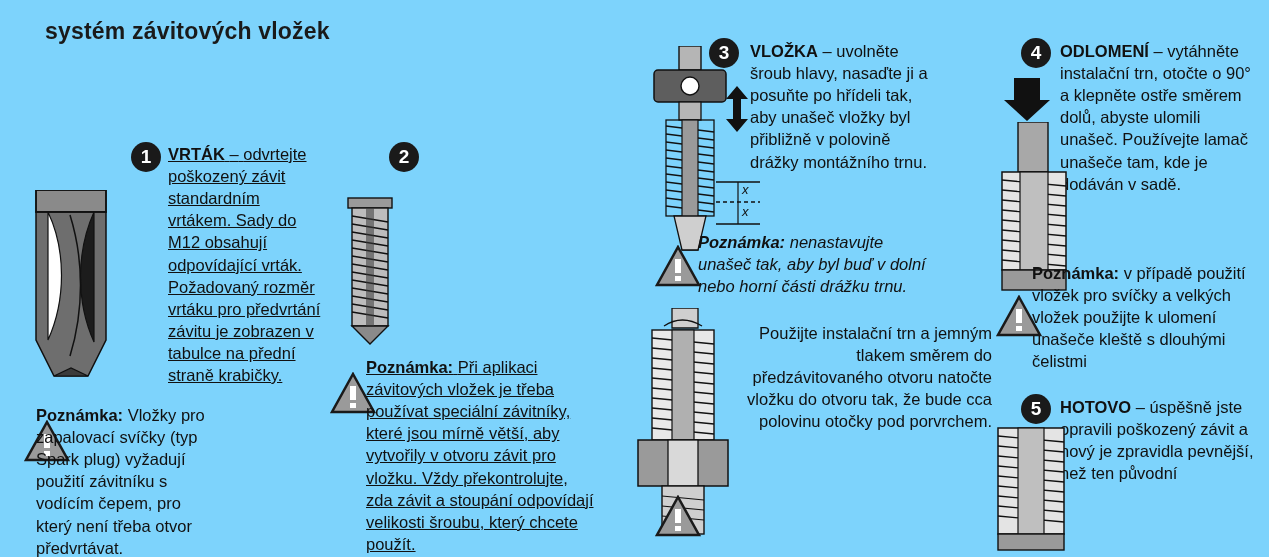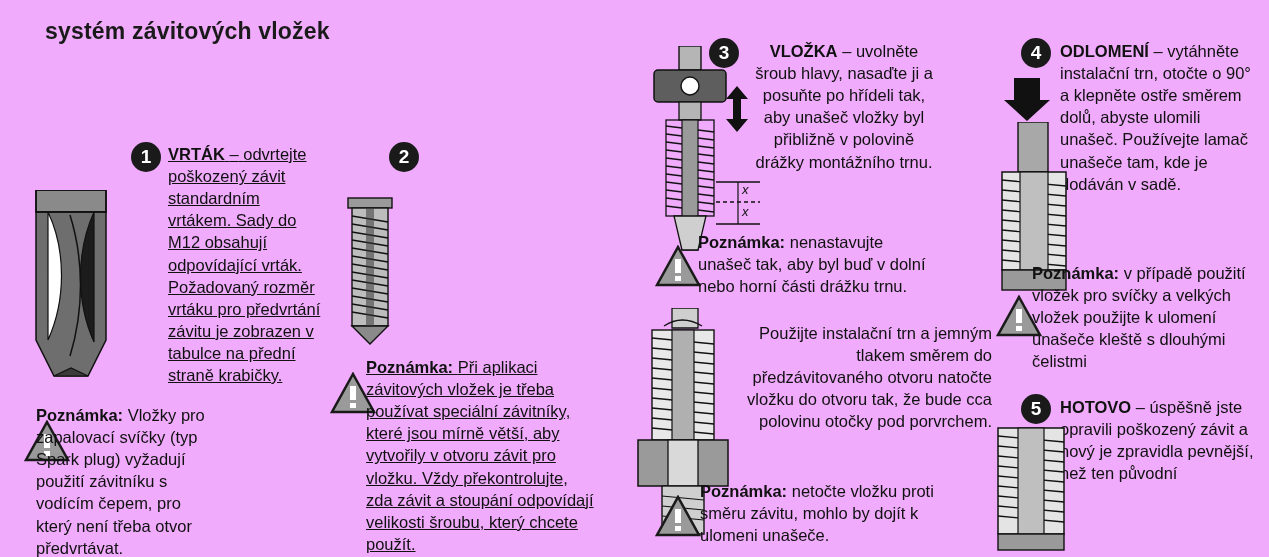--- a/index.html
+++ b/index.html
@@ -7,21 +7,21 @@
     padding: 0;
     background: #ffffff;
   }
   body {
     font-family: "Liberation Sans", sans-serif;
   }
   #page {
     position: relative;
     width: 1269px;
     height: 557px;
-    background: #f0abfc;
+    background: #7dd3fc;
     overflow: hidden;
   }
   .abs { position: absolute; }
 
   .subtitle {
     left: 45px;
     top: 18px;
     font-size: 23px;
     color: #1a1a1a;
     font-weight: 600;
@@ -156,21 +156,21 @@
   </div>
   <div class="abs note-text" style="left:366px; top:356px; width:230px;text-decoration:underline;">
     <span class="bold">Poznámka:</span>
     <span>Při aplikaci závitových vložek je třeba používat speciální závitníky, které jsou mírně větší, aby vytvořily v otvoru závit pro vložku. Vždy překontrolujte, zda závit a stoupání odpovídají velikosti šroubu, který chcete použít.</span>
   </div>
 
   <div class="abs" style="left:709px; top:38px;">
     <div class="step-num">3</div>
   </div>
 
-  <div class="abs body-text" style="left:750px; top:40px; width:188px;text-align:center;">
+  <div class="abs body-text" style="left:750px; top:40px; width:188px;">
     <span class="bold">VLOŽKA</span>
     <span>–</span>
     <span>uvolněte šroub hlavy, nasaďte ji a posuňte po hřídeli tak, aby unašeč vložky byl přibližně v polovině drážky montážního trnu.</span>
   </div>
 
   <div class="abs gfx" style="left:640px; top:46px;">
     <svg width="110" height="215" viewBox="0 0 110 215">
       <rect x="39" y="0" width="22" height="24" fill="#b5b5b5" stroke="#111" stroke-width="1.4"></rect>
       <rect x="14" y="24" width="72" height="32" rx="4" fill="#5e5e5e" stroke="#111" stroke-width="1.5"></rect>
       <circle cx="50" cy="40" r="9" fill="#ffffff" stroke="#111" stroke-width="1.4"></circle>
@@ -211,21 +211,21 @@
   <div class="abs dimletter" style="left:742px; top:182px;">x</div>
   <div class="abs dimletter" style="left:742px; top:204px;">x</div>
 
   <div class="abs warn-wrap" style="left:655px; top:245px;">
     <svg width="46" height="42" viewBox="0 0 46 42">
       <polygon points="23,2 44,40 2,40" fill="#9a9a9a" stroke="#1a1a1a" stroke-width="2.5"></polygon>
       <rect x="20" y="14" width="6" height="14" fill="#ffffff"></rect>
       <rect x="20" y="31" width="6" height="5" fill="#ffffff"></rect>
     </svg>
   </div>
-  <div class="abs note-text" style="left:698px; top:231px; width:242px;">
+  <div class="abs note-text" style="left:698px; top:231px; width:242px;font-style:italic;">
     <span class="bold">Poznámka:</span>
     <span>nenastavujte unašeč tak, aby byl buď v dolní nebo horní části drážku trnu.</span>
   </div>
 
   <div class="abs gfx" style="left:628px; top:308px;">
     <svg width="108" height="240" viewBox="0 0 108 240">
       <path d="M44 0 L70 0 L70 20 L44 20 Z" fill="#cfcfcf" stroke="#111" stroke-width="1.3"></path>
       <path d="M36 18 Q54 6 74 18" fill="none" stroke="#111" stroke-width="1.3"></path>
       <rect x="24" y="22" width="62" height="110" fill="#e8e8e8" stroke="#111" stroke-width="1.4"></rect>
       <g stroke="#111" stroke-width="1.3" fill="none">
@@ -256,24 +256,20 @@
     <span>Použijte instalační trn a jemným tlakem směrem do předzávitovaného otvoru natočte vložku do otvoru tak, že bude cca polovinu otočky pod porvrchem.</span>
   </div>
 
   <div class="abs warn-wrap" style="left:655px; top:495px;">
     <svg width="46" height="42" viewBox="0 0 46 42">
       <polygon points="23,2 44,40 2,40" fill="#9a9a9a" stroke="#1a1a1a" stroke-width="2.5"></polygon>
       <rect x="20" y="14" width="6" height="14" fill="#ffffff"></rect>
       <rect x="20" y="31" width="6" height="5" fill="#ffffff"></rect>
     </svg>
   </div>
-  <div class="abs note-text" style="left:700px; top:480px; width:242px;">
-    <span class="bold">Poznámka:</span>
-    <span>netočte vložku proti směru závitu, mohlo by dojít k ulomeni unašeče.</span>
-  </div>
 
   <div class="abs" style="left:1021px; top:38px;">
     <div class="step-num">4</div>
   </div>
 
   <div class="abs body-text" style="left:1060px; top:40px; width:196px;">
     <span class="bold">ODLOMENÍ</span>
     <span>–</span>
     <span>vytáhněte instalační trn, otočte o 90° a klepněte ostře směrem dolů, abyste ulomili unašeč. Používejte lamač unašeče tam, kde je dodáván v sadě.</span>
   </div>

